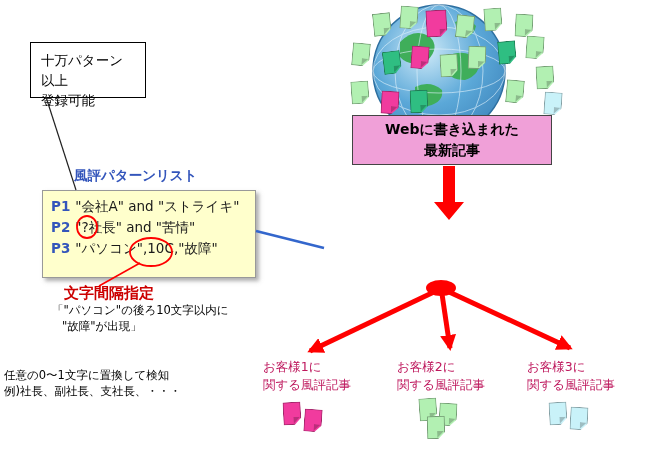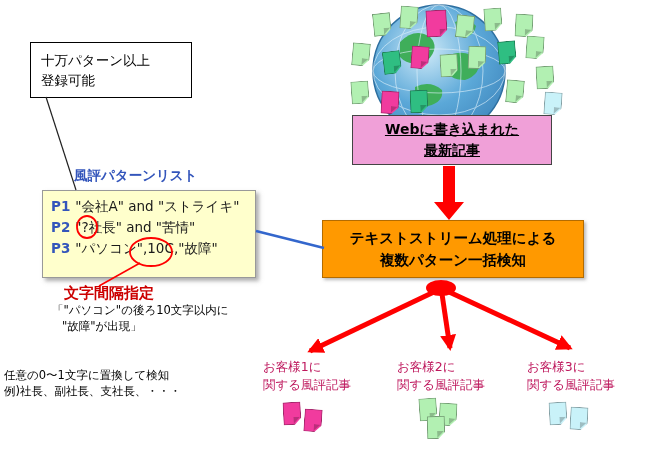--- a/index.html
+++ b/index.html
@@ -2,21 +2,21 @@
 <html style="--web-box-bg: #F0A0D8; --process-box-bg: #FF9900; --pattern-box-bg: #FFFFCC; --title-blue: #3355BB; --annotation-red: #CC0000; --arrow-red: #FF0000; --connector-blue: #3366CC; --note-pink: #F13B9E; --note-green: #B2F0B2; --note-teal: #2FBE82; --note-cyan: #C9F2F9;"><head>
 <meta charset="utf-8">
 <style>
   * { margin:0; padding:0; box-sizing:border-box; }
   body { font-family:"DejaVu Sans","Liberation Sans",sans-serif; background:#fff; }
   #canvas { position:relative; width:655px; height:451px; background:#fff; overflow:hidden; }
 
   .abs { position:absolute; }
 
   
-  #callout-box { left:30px; top:42px; width:162px; height:56px; border:1.5px solid #000;
+  #callout-box { left:30px; top:42px; width:116px; height:56px; border:1.5px solid #000;
     background:#fff; padding:7px 10px; font-size:13.5px; line-height:20px; color:#000; z-index:5; }
 
   
   #pattern-title { left:74px; top:167px; font-size:13.5px; font-weight:bold;
     color:var(--title-blue,#3355BB); z-index:5; }
   #pattern-box { left:42px; top:190px; width:214px; height:88px;
     background:var(--pattern-box-bg,#FFFFCC); border:1px solid #999;
     box-shadow:3px 3px 4px rgba(110,110,110,.55); padding:5px 0 0 8px; z-index:5; }
   .pattern-row { font-size:13.5px; line-height:21px; color:#1a1a1a; white-space:nowrap; }
   .pattern-id { color:var(--title-blue,#3355BB); font-weight:bold; margin-right:5px; }
@@ -28,21 +28,21 @@
   #interval-desc1 { left:52px; top:303px; }
   #interval-desc2 { left:62px; top:319px; }
   #wildcard-title { left:4px; top:349px; }
   #wildcard-desc1 { left:4px; top:368px; }
   #wildcard-desc2 { left:4px; top:384px; }
 
   
   #web-box { left:352px; top:115px; width:200px; height:50px;
     background:var(--web-box-bg,#F0A0D8); border:1px solid #444; z-index:4;
     display:flex; flex-direction:column; justify-content:center; align-items:center;
-    font-size:14px; font-weight:bold; line-height:21px; color:#000; text-align:center;text-decoration:underline; }
+    font-size:14px; font-weight:bold; line-height:21px; color:#000; text-align:center; }
   #process-box { left:322px; top:220px; width:262px; height:58px;
     background:var(--process-box-bg,#FF9900); border:1px solid #B36B00; z-index:4;
     display:flex; flex-direction:column; justify-content:center; align-items:center;
     font-size:14.5px; font-weight:bold; line-height:22px; color:#000; text-align:center;
     box-shadow:2px 2px 3px rgba(120,120,120,.5); }
 
   
   .customer-label { font-size:12.5px; line-height:18px; color:#be185d; z-index:5; }
   #customer-1 { left:263px; top:358px; }
   #customer-2 { left:397px; top:358px; }
@@ -136,24 +136,20 @@
   <div id="interval-desc1" class="abs ann-black">「"パソコン"の後ろ10文字以内に</div>
   <div id="interval-desc2" class="abs ann-black">"故障"が出現」</div>
   <div id="wildcard-desc1" class="abs ann-black">任意の0〜1文字に置換して検知</div>
   <div id="wildcard-desc2" class="abs ann-black">例)社長、副社長、支社長、・・・</div>
 
   <div id="web-box" class="abs">
     <div>Webに書き込まれた</div>
     <div>最新記事</div>
   </div>
 
-  <div id="process-box" class="abs">
-    <div>テキストストリーム処理による</div>
-    <div>複数パターン一括検知</div>
-  </div>
 
   <div id="customer-1" class="abs customer-label">
     <div>お客様1に</div>
     <div>関する風評記事</div>
   </div>
   <div id="customer-2" class="abs customer-label">
     <div>お客様2に</div>
     <div>関する風評記事</div>
   </div>
   <div id="customer-3" class="abs customer-label">

